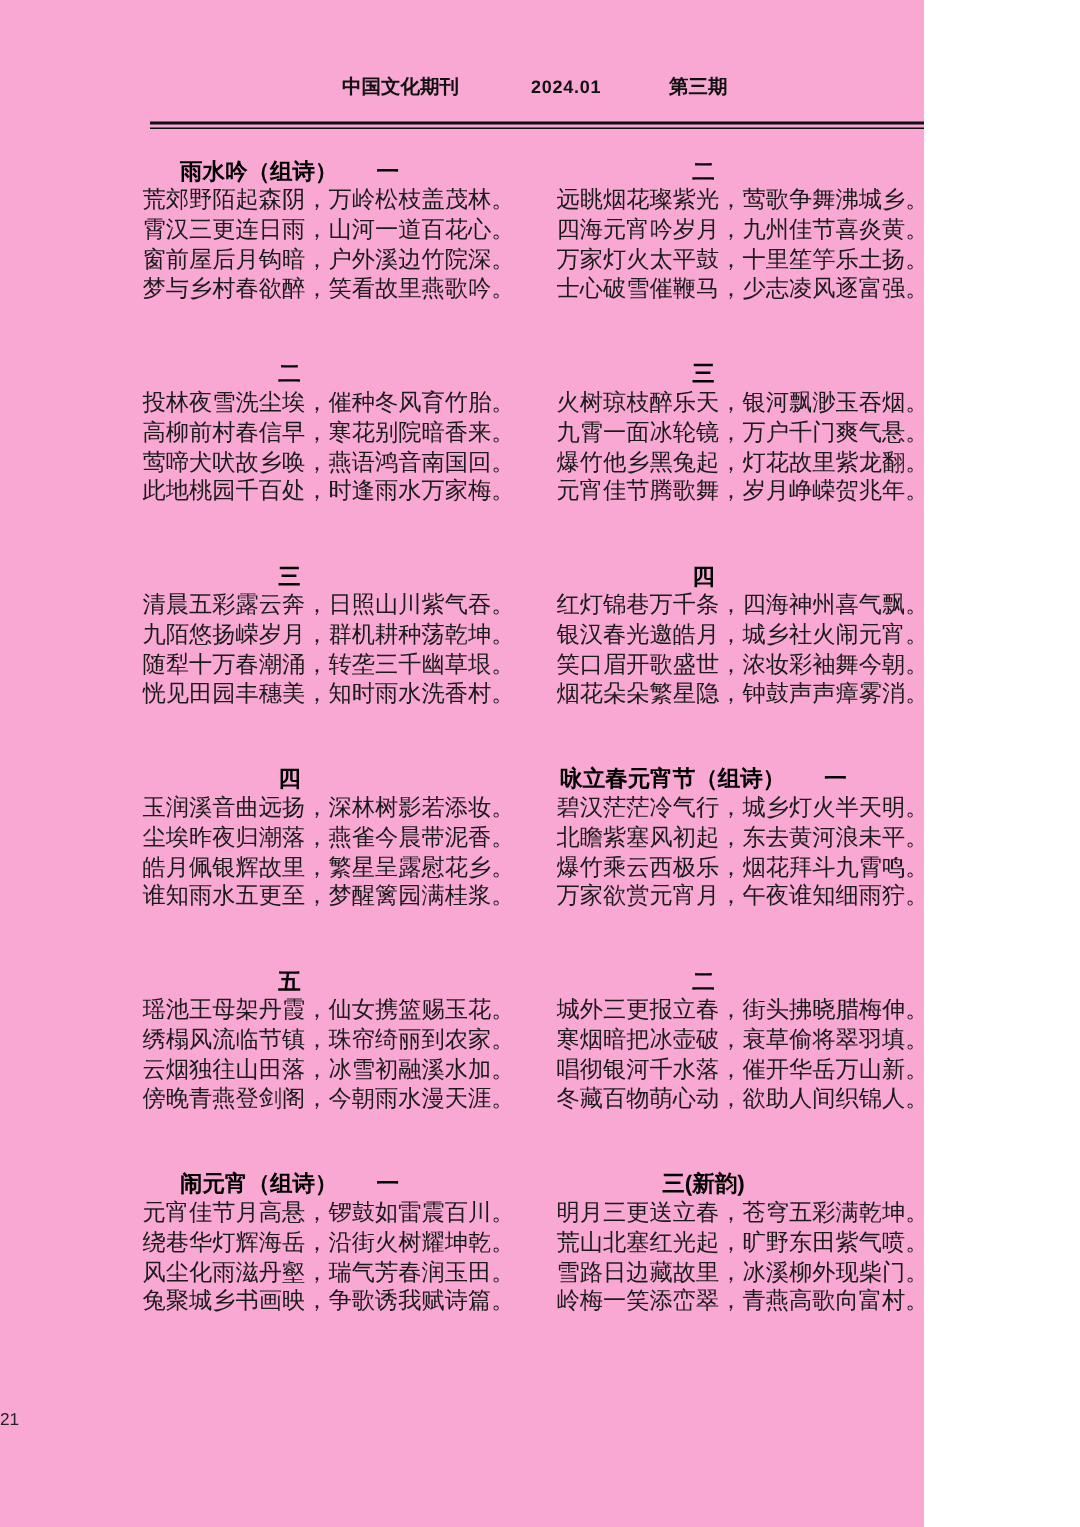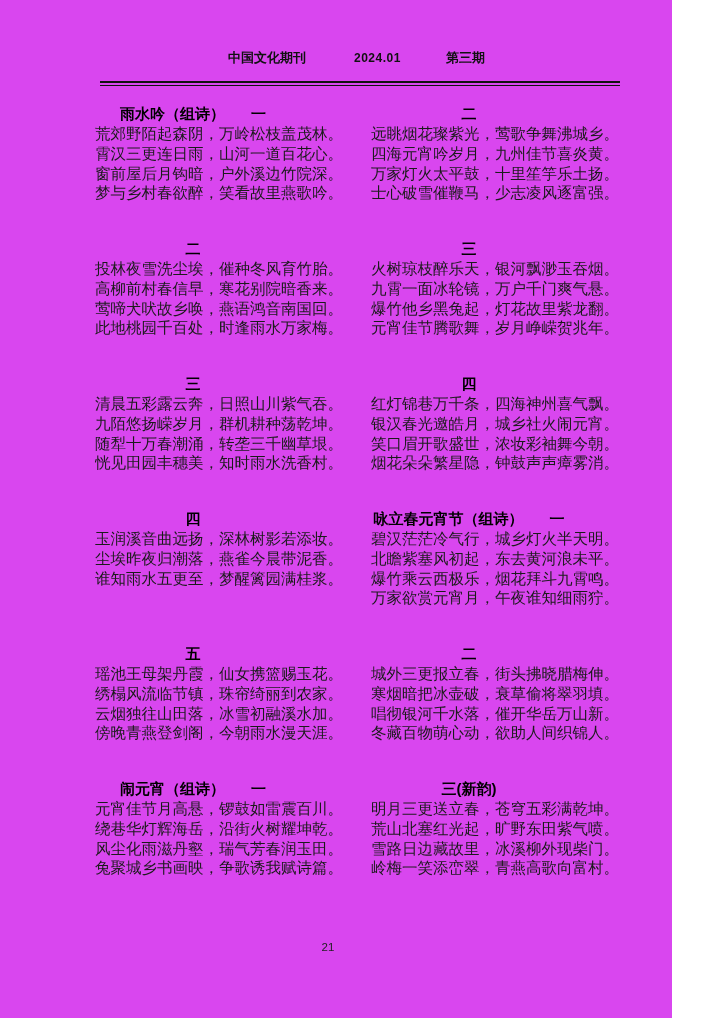--- a/index.html
+++ b/index.html
@@ -1,20 +1,20 @@
 <!DOCTYPE html>
 <html><head>
 <meta charset="utf-8">
 <style>
   html, body { margin: 0; padding: 0; background: #ffffff; }
   .page {
     position: relative;
-    width: 672px;
+    width: 616px;
     height: 1018px;
-    background: #d946ef;
+    background: #f9a8d4;
     color: #1b1b1b;
     font-family: "Liberation Serif", "DejaVu Serif", serif;
     overflow: hidden;
   }
   .hdr-item {
     position: absolute;
     font-family: "Liberation Sans", "DejaVu Sans", sans-serif;
     font-weight: bold;
     color: #111;
     white-space: nowrap;
@@ -56,21 +56,21 @@
   .poem {
     font-size: 15.5px;
     line-height: 19.8px;
     white-space: nowrap;
   }
   .page-number {
     position: absolute;
     left: 0;
     right: 16px;
     top: 941px;
-    text-align: center;
+    text-align: left;
     font-family: "Liberation Sans", "DejaVu Sans", sans-serif;
     font-size: 11.5px;
     color: #222;
   }
 </style>
 </head>
 <body>
 
 <div class="page">
 
@@ -121,20 +121,21 @@
   </div>
 
   <div class="section">
     <div class="section-title">
 
       <span class="title-number">四</span>
     </div>
     <div class="poem">
           <div class="poem-line">玉润溪音曲远扬，深林树影若添妆。</div>
           <div class="poem-line">尘埃昨夜归潮落，燕雀今晨带泥香。</div>
+          <div class="poem-line">皓月佩银辉故里，繁星呈露慰花乡。</div>
           <div class="poem-line">谁知雨水五更至，梦醒篱园满桂浆。</div>
         </div>
   </div>
 
   <div class="section">
     <div class="section-title">
 
       <span class="title-number">五</span>
     </div>
     <div class="poem">

